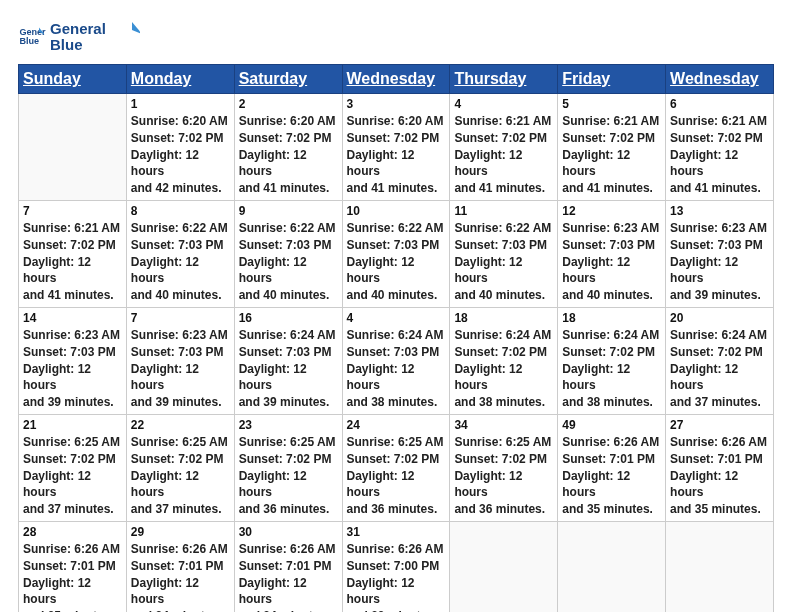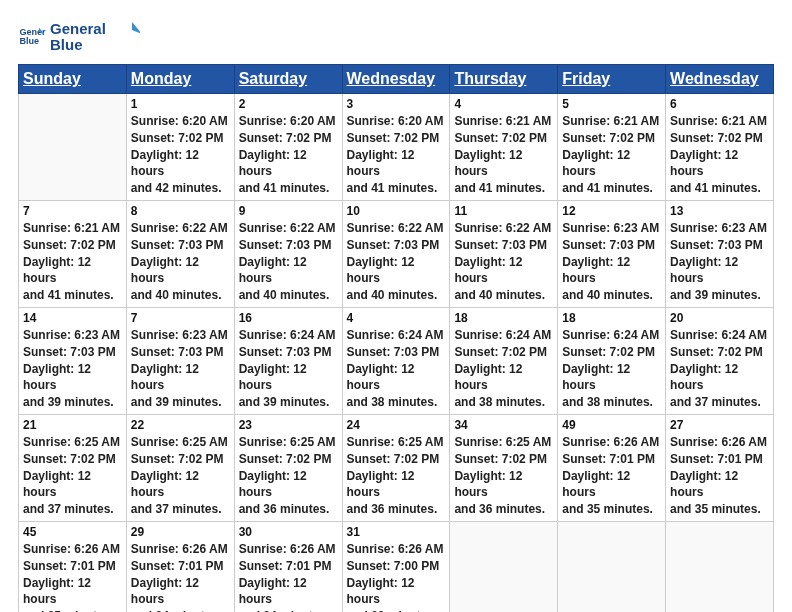--- a/index.html
+++ b/index.html
@@ -312,21 +312,21 @@
           <td>
             <div class="day-num">27</div>
             <div class="day-info" style="white-space: pre-line;">Sunrise: 6:26 AM
 Sunset: 7:01 PM
 Daylight: 12 hours
 and 35 minutes.</div>
           </td>
         </tr>
         <tr>
           <td>
-            <div class="day-num">45</div>
+            <div class="day-num">28</div>
             <div class="day-info" style="white-space: pre-line;">Sunrise: 6:26 AM
 Sunset: 7:01 PM
 Daylight: 12 hours
 and 35 minutes.</div>
           </td>
           <td>
             <div class="day-num">29</div>
             <div class="day-info" style="white-space: pre-line;">Sunrise: 6:26 AM
 Sunset: 7:01 PM
 Daylight: 12 hours

